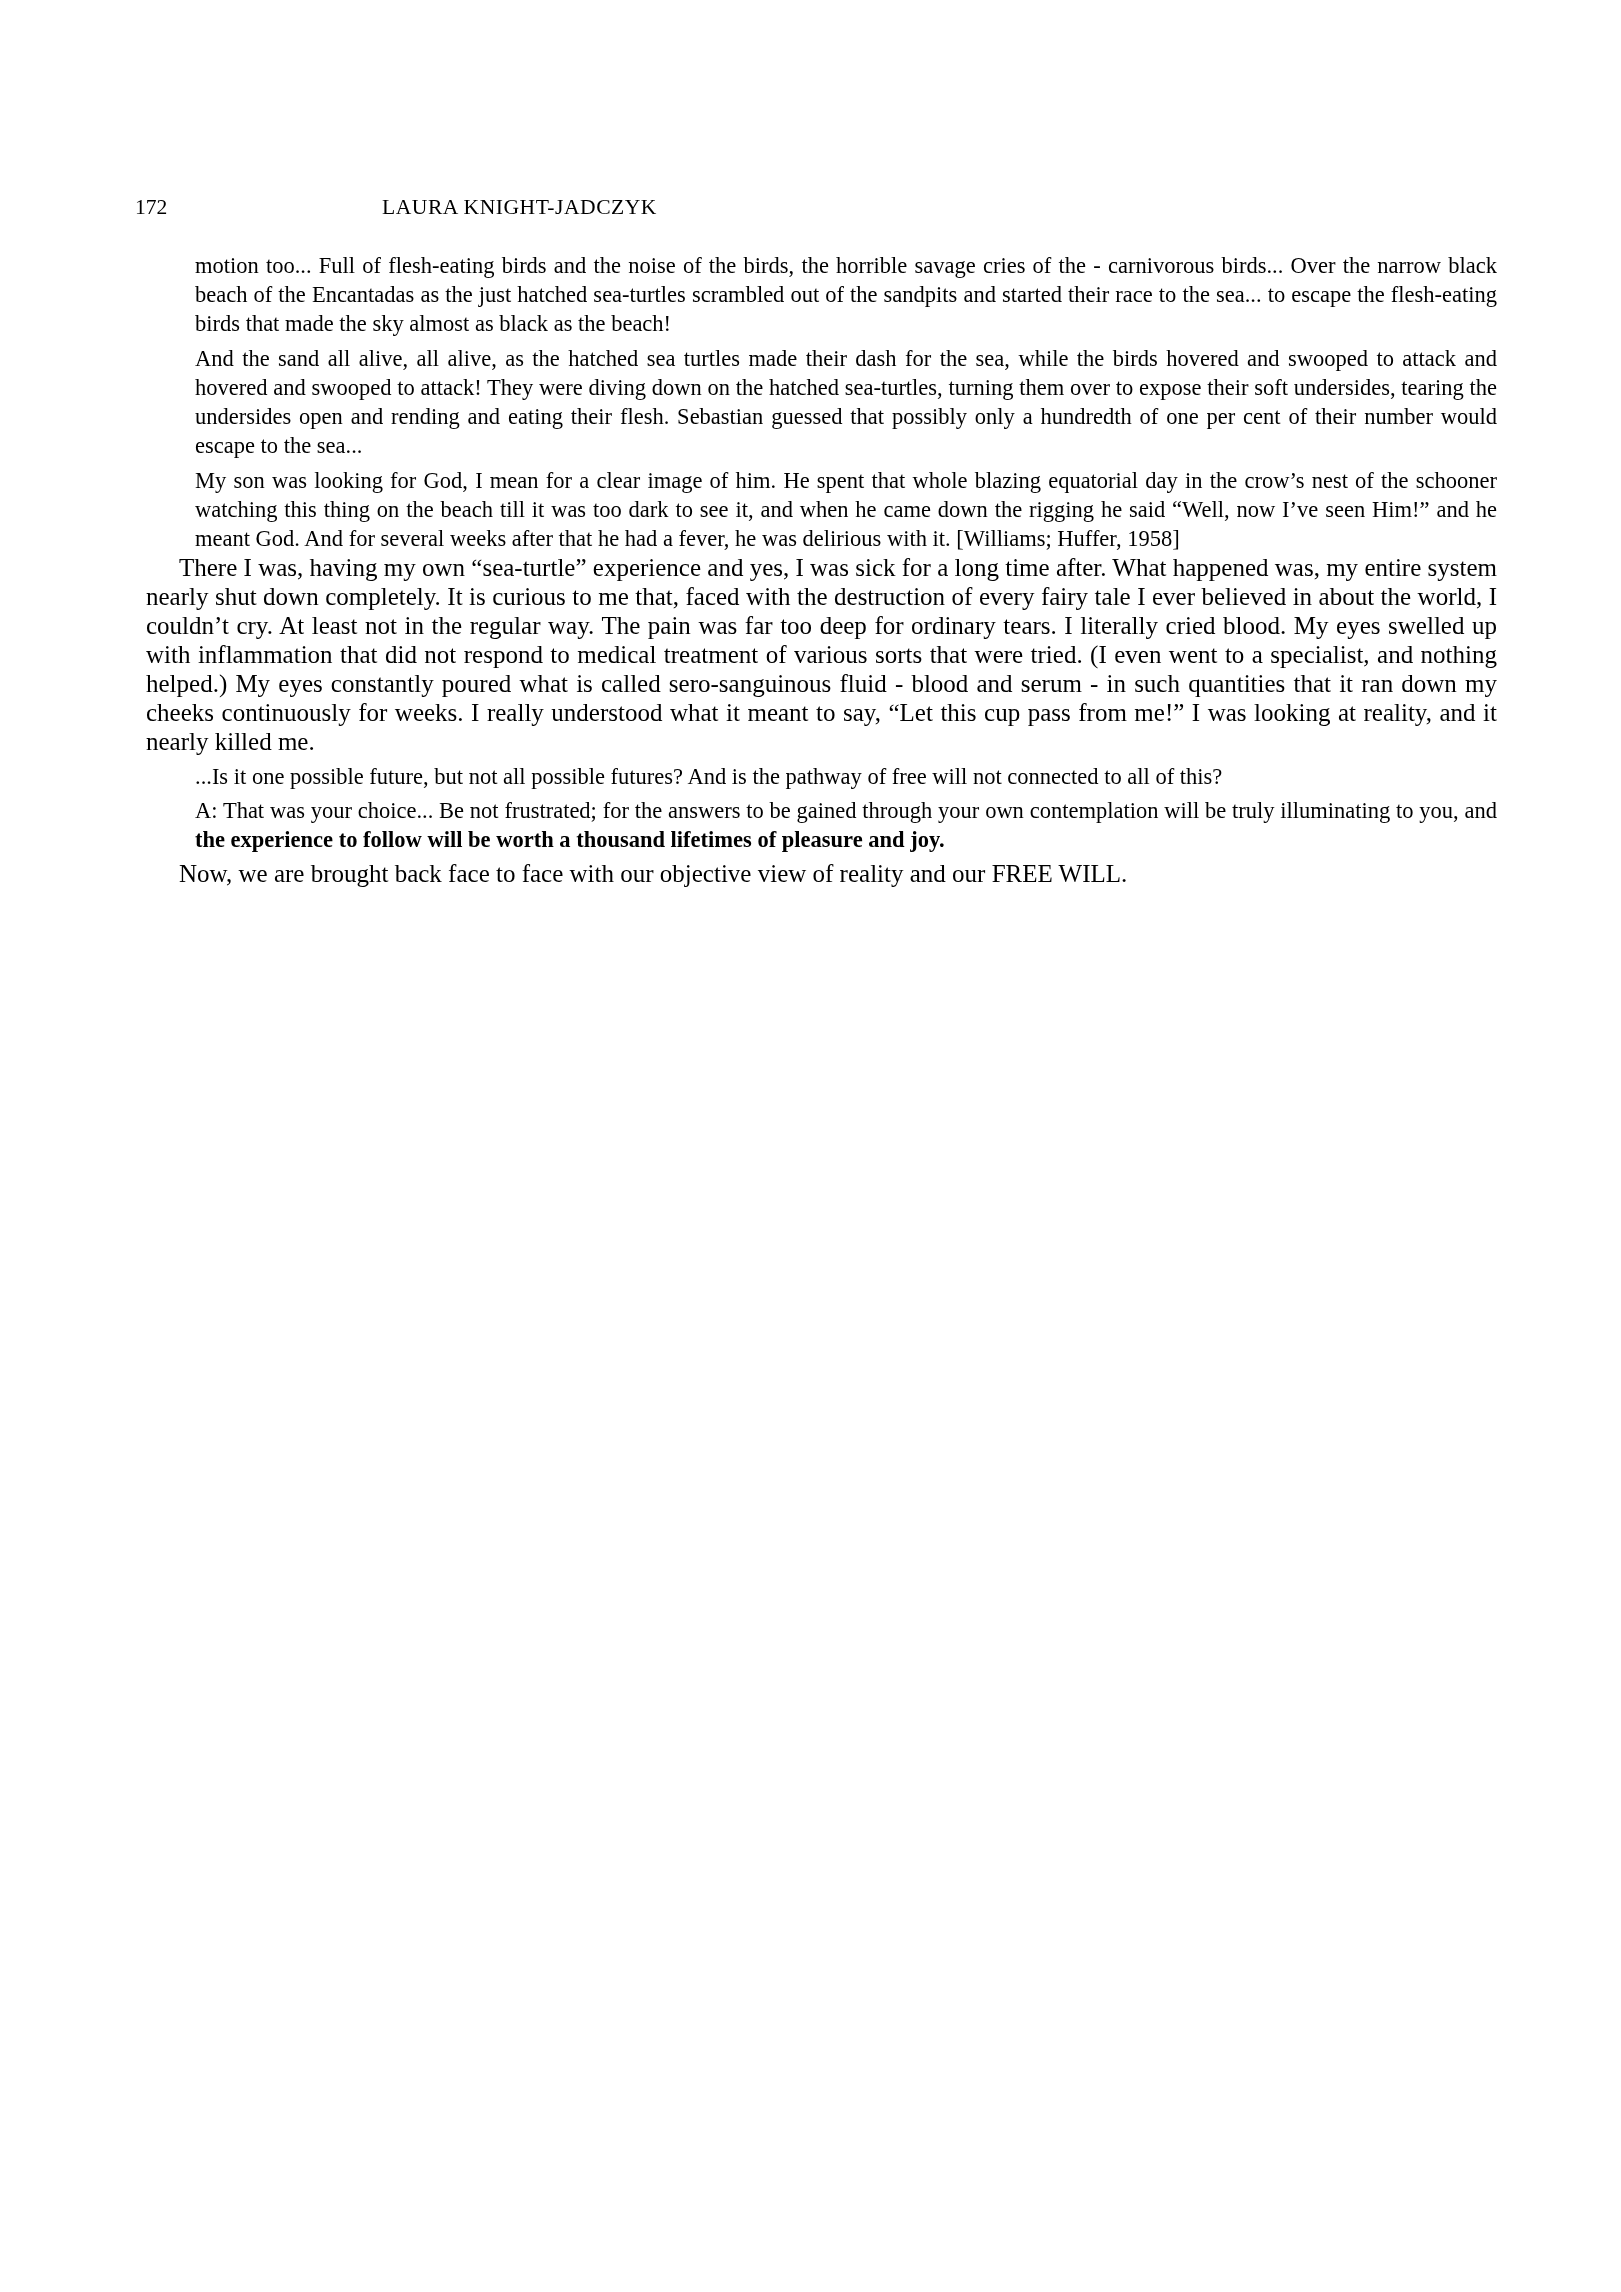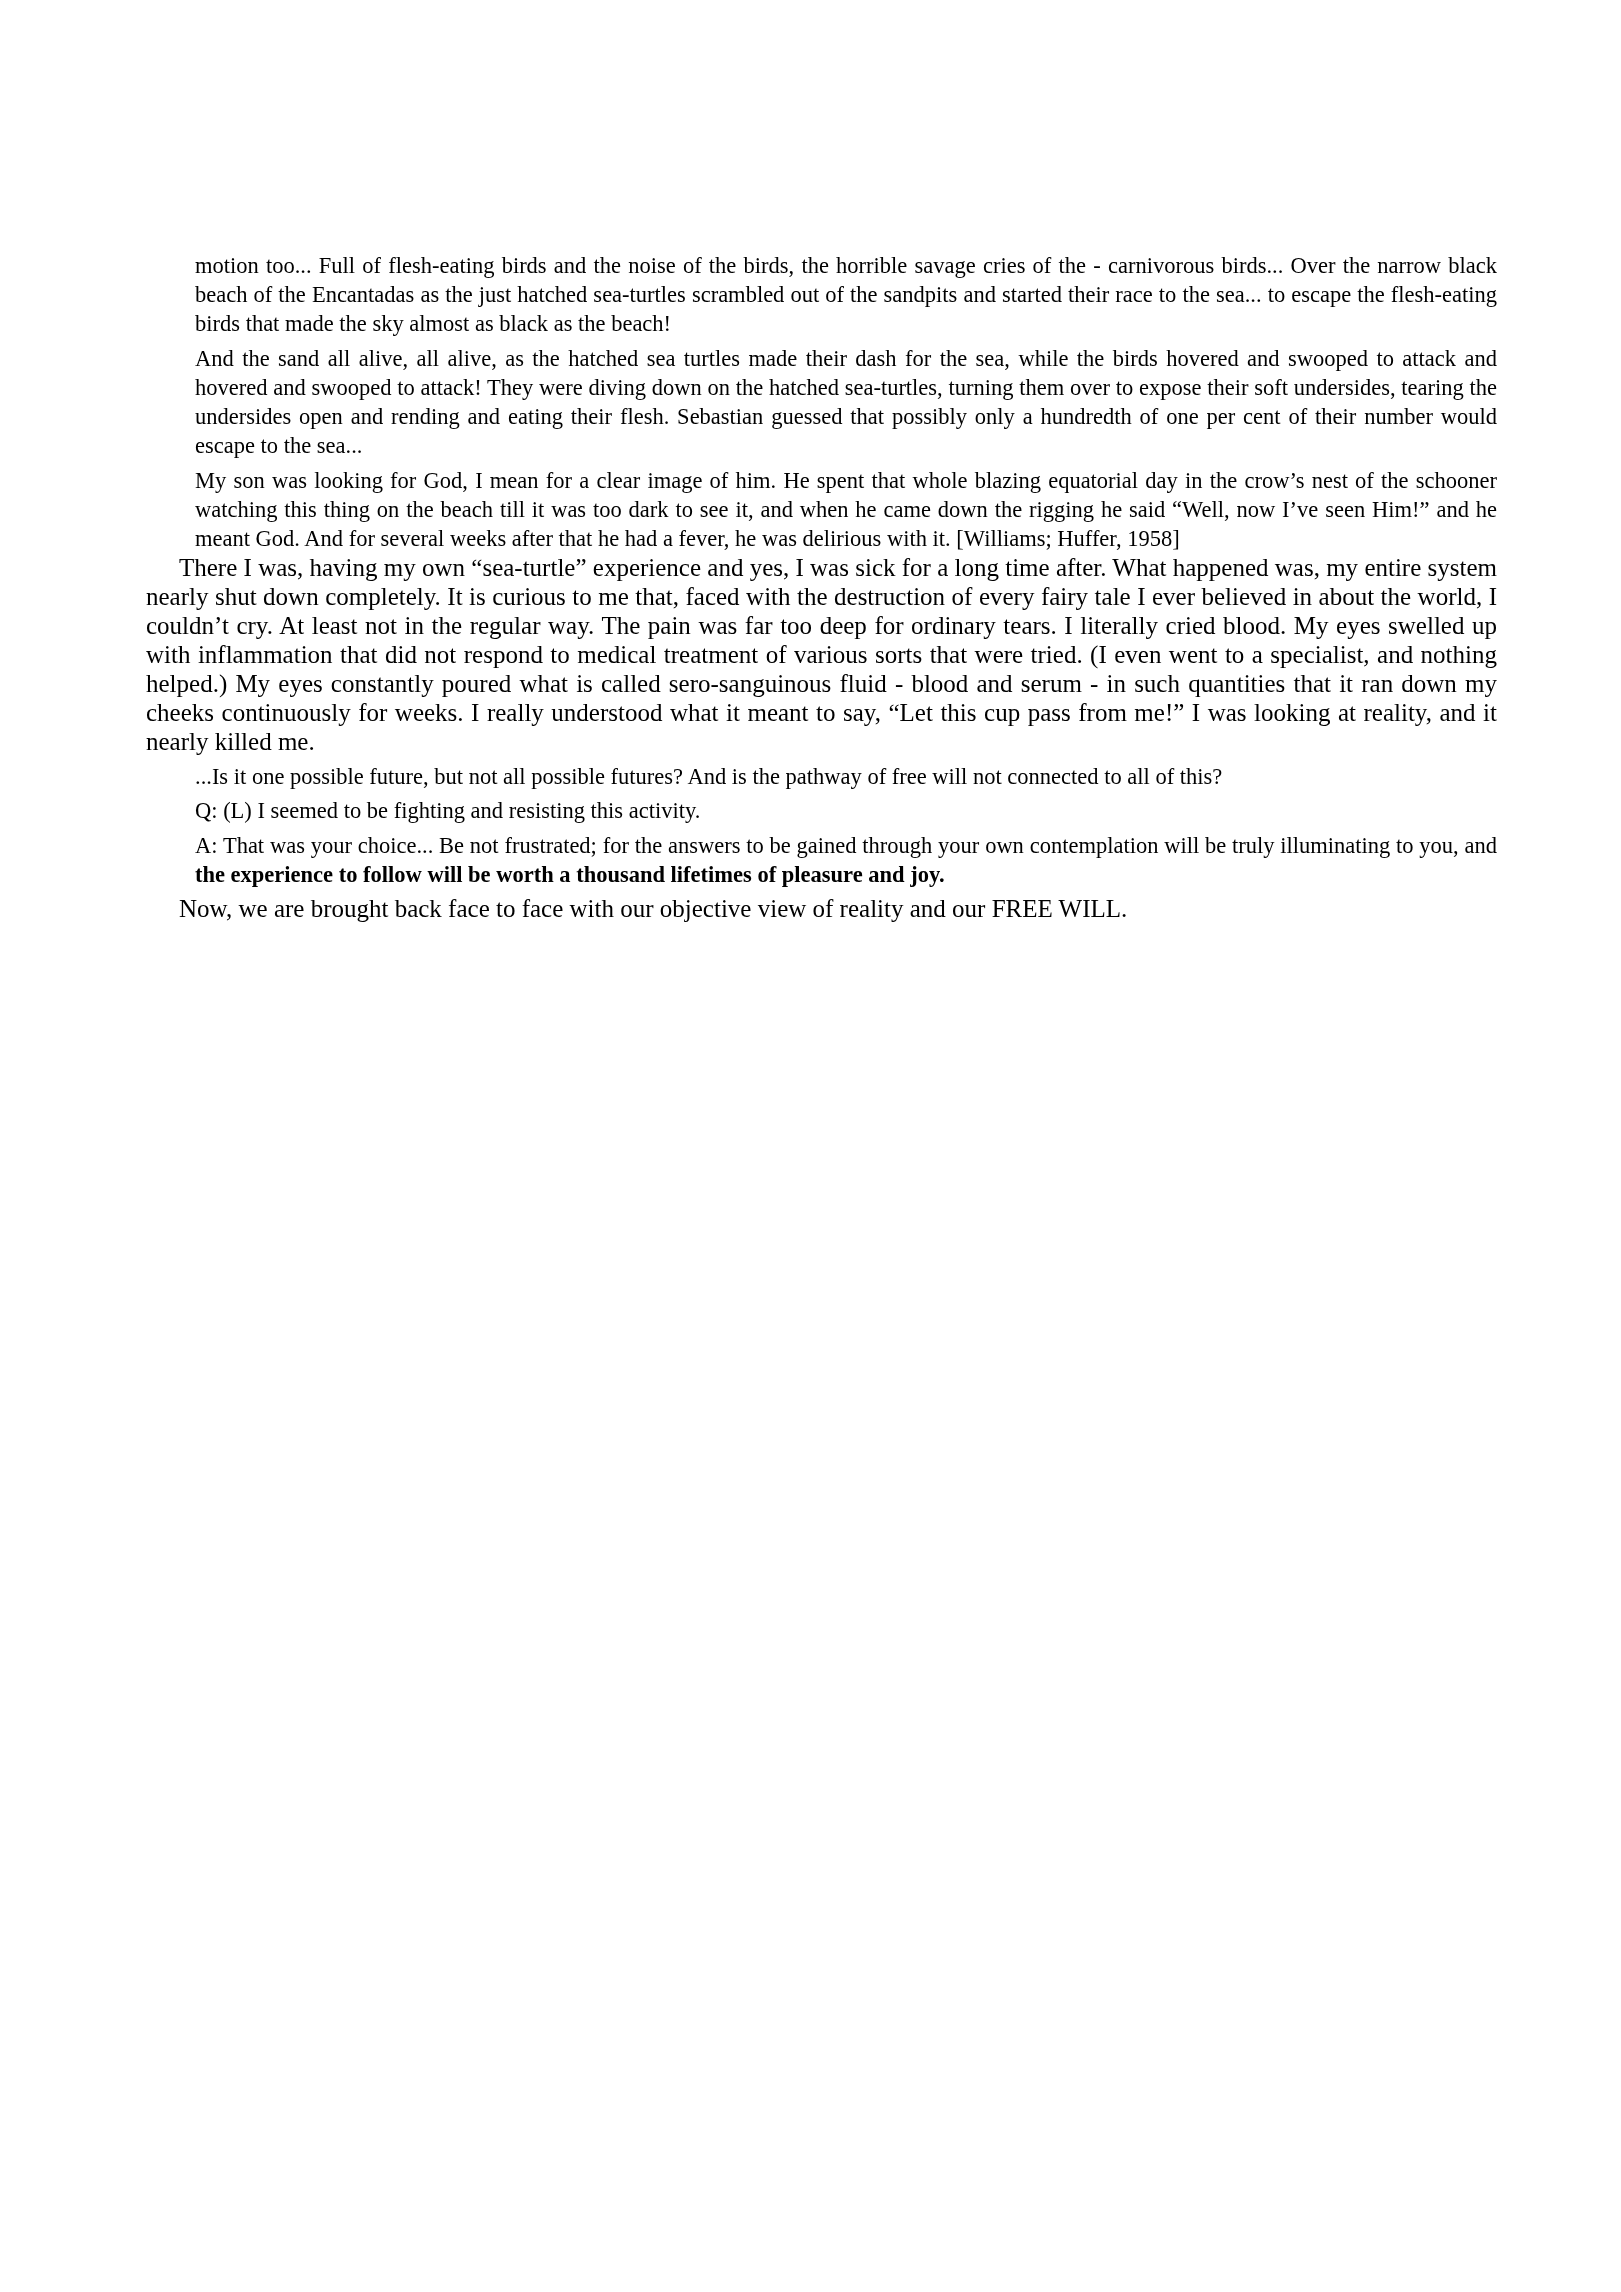--- a/index.html
+++ b/index.html
@@ -65,35 +65,38 @@
   .bold {
     font-weight: bold;
     font-family: Liberation Serif, serif;
   }
 </style>
 </head>
 <body>
 
 <div class="page">
 
+  <div class="header">
+    <span class="pagenum">172</span>
+    <span class="running-title">LAURA KNIGHT-JADCZYK</span>
+  </div>
 
   <div class="text-col">
 
     <p class="quote">motion too... Full of flesh-eating birds and the noise of the birds, the horrible savage cries of the - carnivorous birds... Over the narrow black beach of the Encantadas as the just hatched sea-turtles scrambled out of the sandpits and started their race to the sea... to escape the flesh-eating birds that made the sky almost as black as the beach!</p>
 
     <p class="quote">And the sand all alive, all alive, as the hatched sea turtles made their dash for the sea, while the birds hovered and swooped to attack and hovered and swooped to attack! They were diving down on the hatched sea-turtles, turning them over to expose their soft undersides, tearing the undersides open and rending and eating their flesh. Sebastian guessed that possibly only a hundredth of one per cent of their number would escape to the sea...</p>
 
     <p class="quote">My son was looking for God, I mean for a clear image of him. He spent that whole blazing equatorial day in the crow’s nest of the schooner watching this thing on the beach till it was too dark to see it, and when he came down the rigging he said “Well, now I’ve seen Him!” and he meant God. And for several weeks after that he had a fever, he was delirious with it. [Williams; Huffer, 1958]</p>
 
     <p class="body-para">There I was, having my own “sea-turtle” experience and yes, I was sick for a long time after. What happened was, my entire system nearly shut down completely. It is curious to me that, faced with the destruction of every fairy tale I ever believed in about the world, I couldn’t cry. At least not in the regular way. The pain was far too deep for ordinary tears. I literally cried blood. My eyes swelled up with inflammation that did not respond to medical treatment of various sorts that were tried. (I even went to a specialist, and nothing helped.) My eyes constantly poured what is called sero-sanguinous fluid - blood and serum - in such quantities that it ran down my cheeks continuously for weeks. I really understood what it meant to say, “Let this cup pass from me!” I was looking at reality, and it nearly killed me.</p>
 
 
     <p class="quote">...Is it one possible future, but not all possible futures? And is the pathway of free will not connected to all of this?</p>
 
-    <p class="quote">Q: (L) I seemed to be fighting and resisting this activity.</p>
 
     <p class="quote"><span>A: That was your choice... Be not frustrated; for the answers to be gained through your own contemplation will be truly illuminating to you, and </span><span class="bold">the experience to follow will be worth a thousand lifetimes of pleasure and joy.</span></p>
 
     <p class="body-para closing">Now, we are brought back face to face with our objective view of reality and our FREE WILL.</p>
 
   </div>
 
 </div>
 
 

